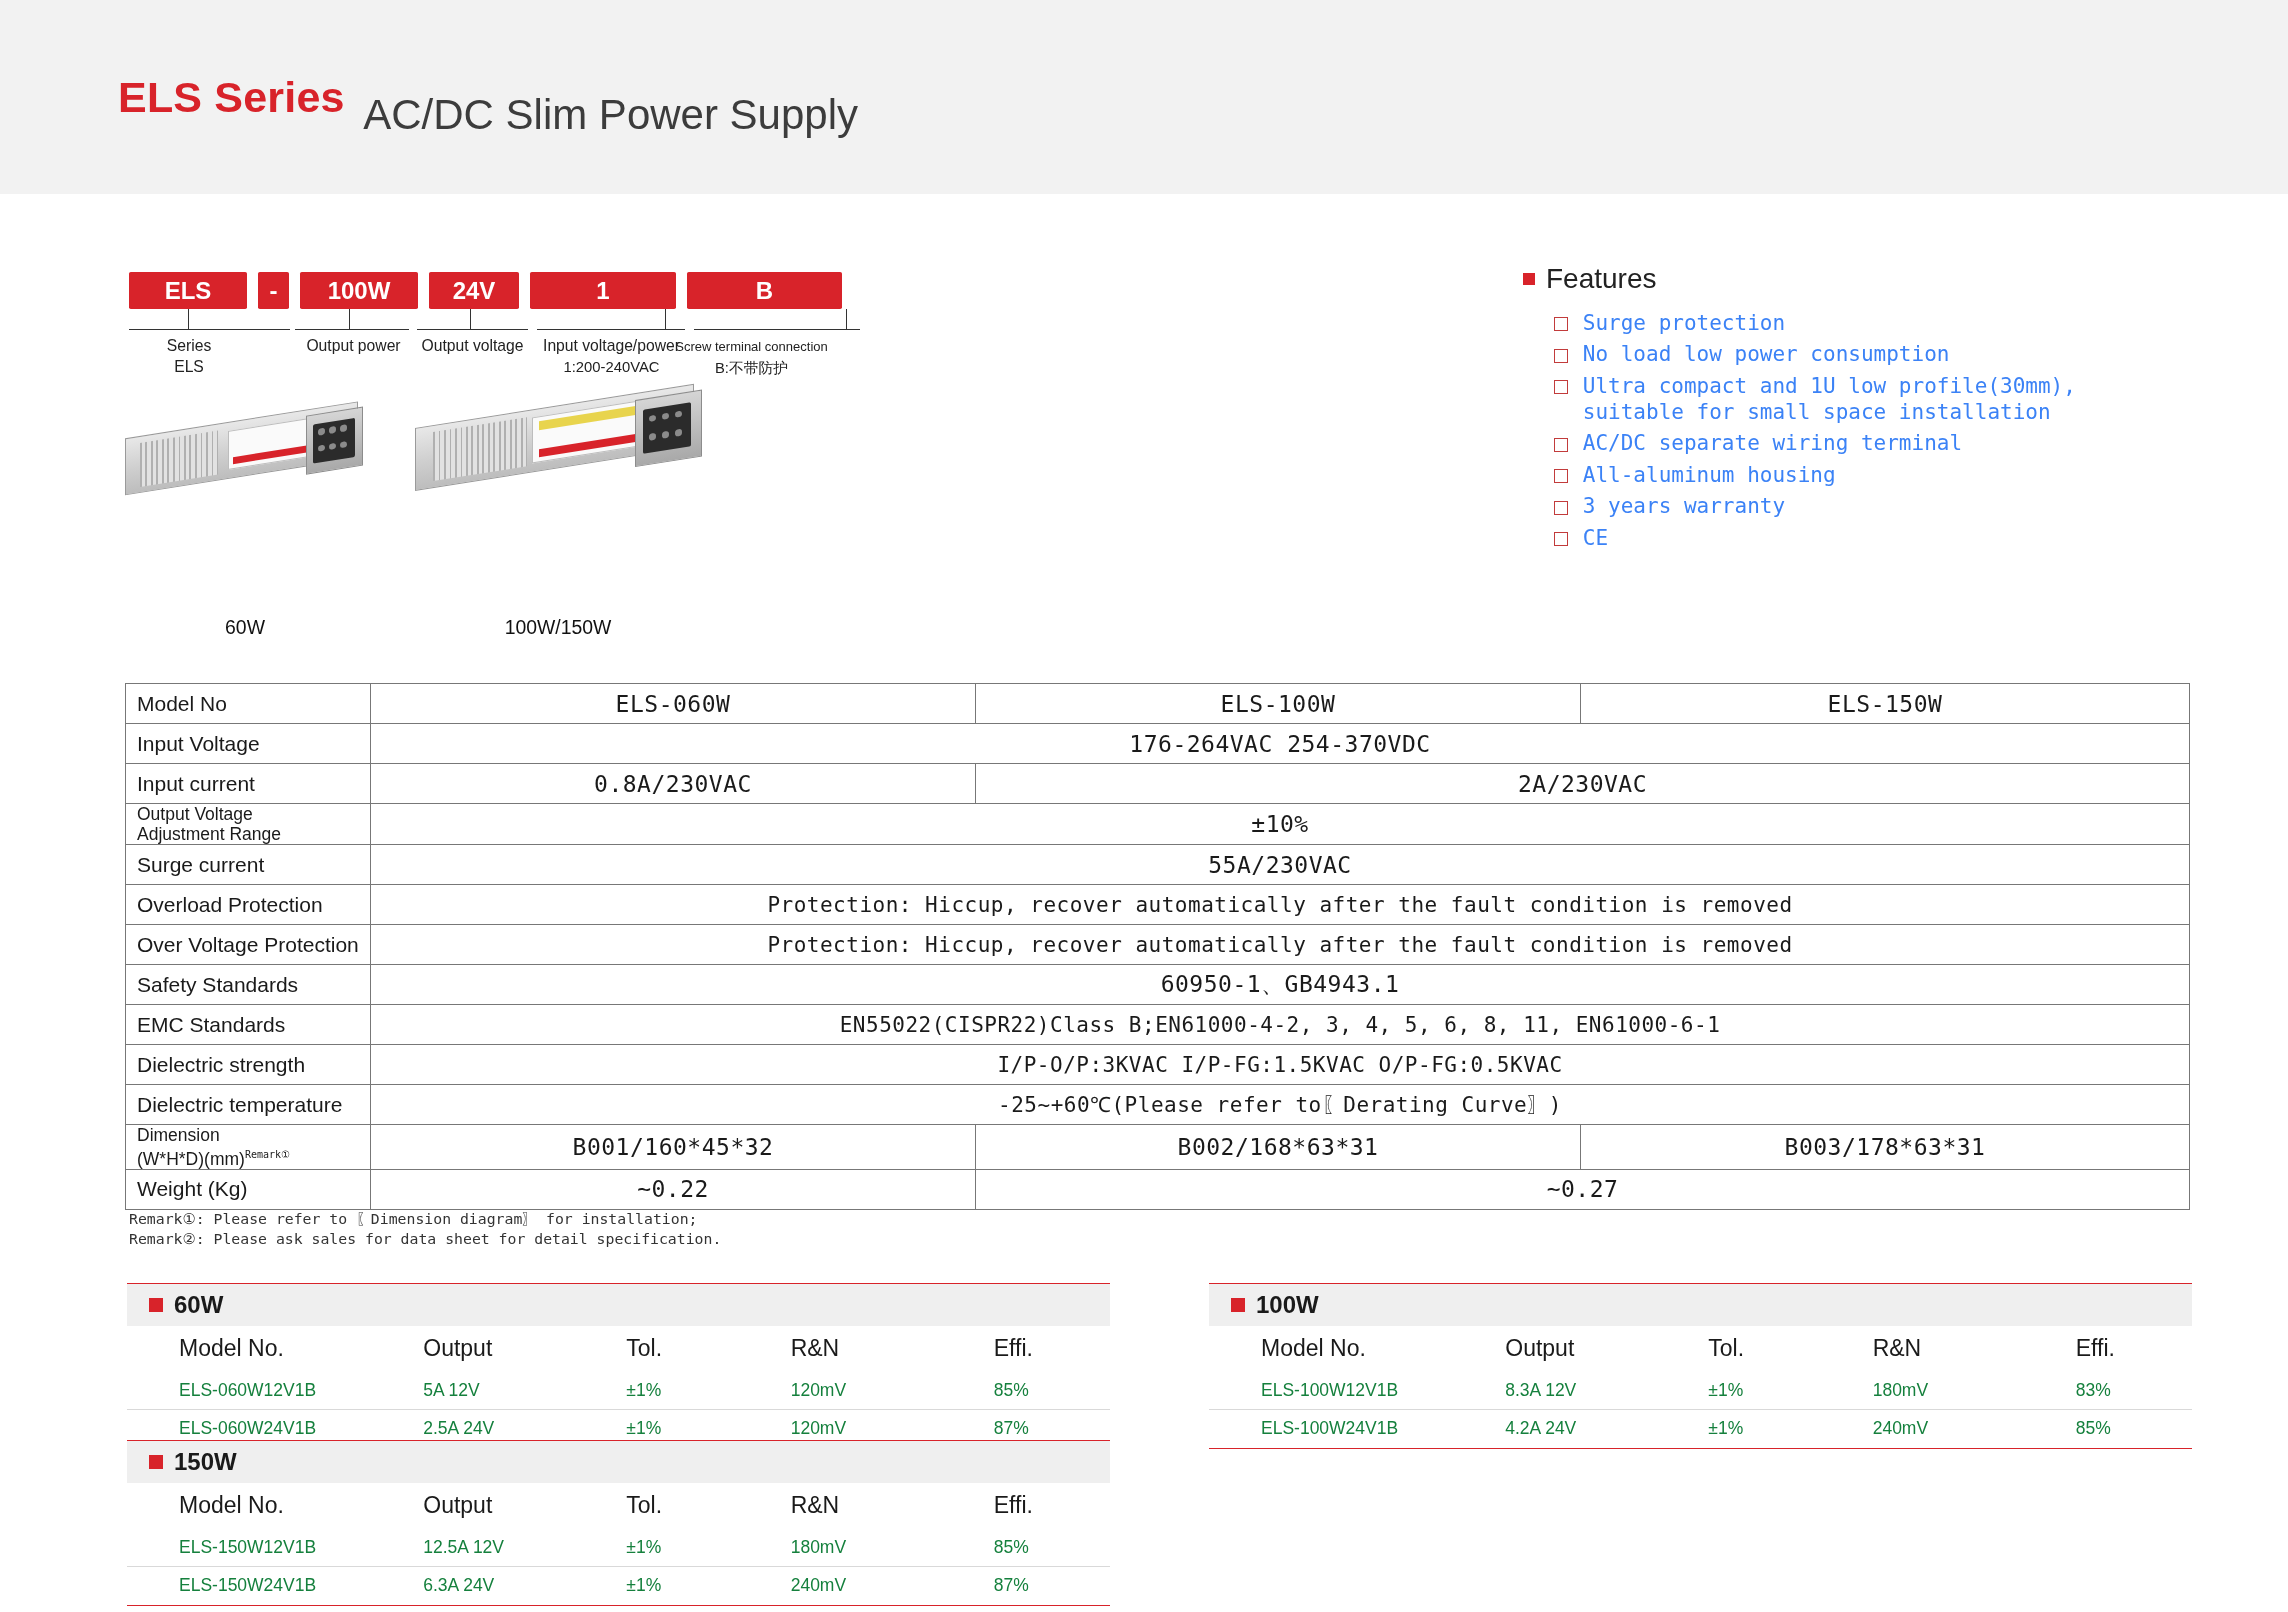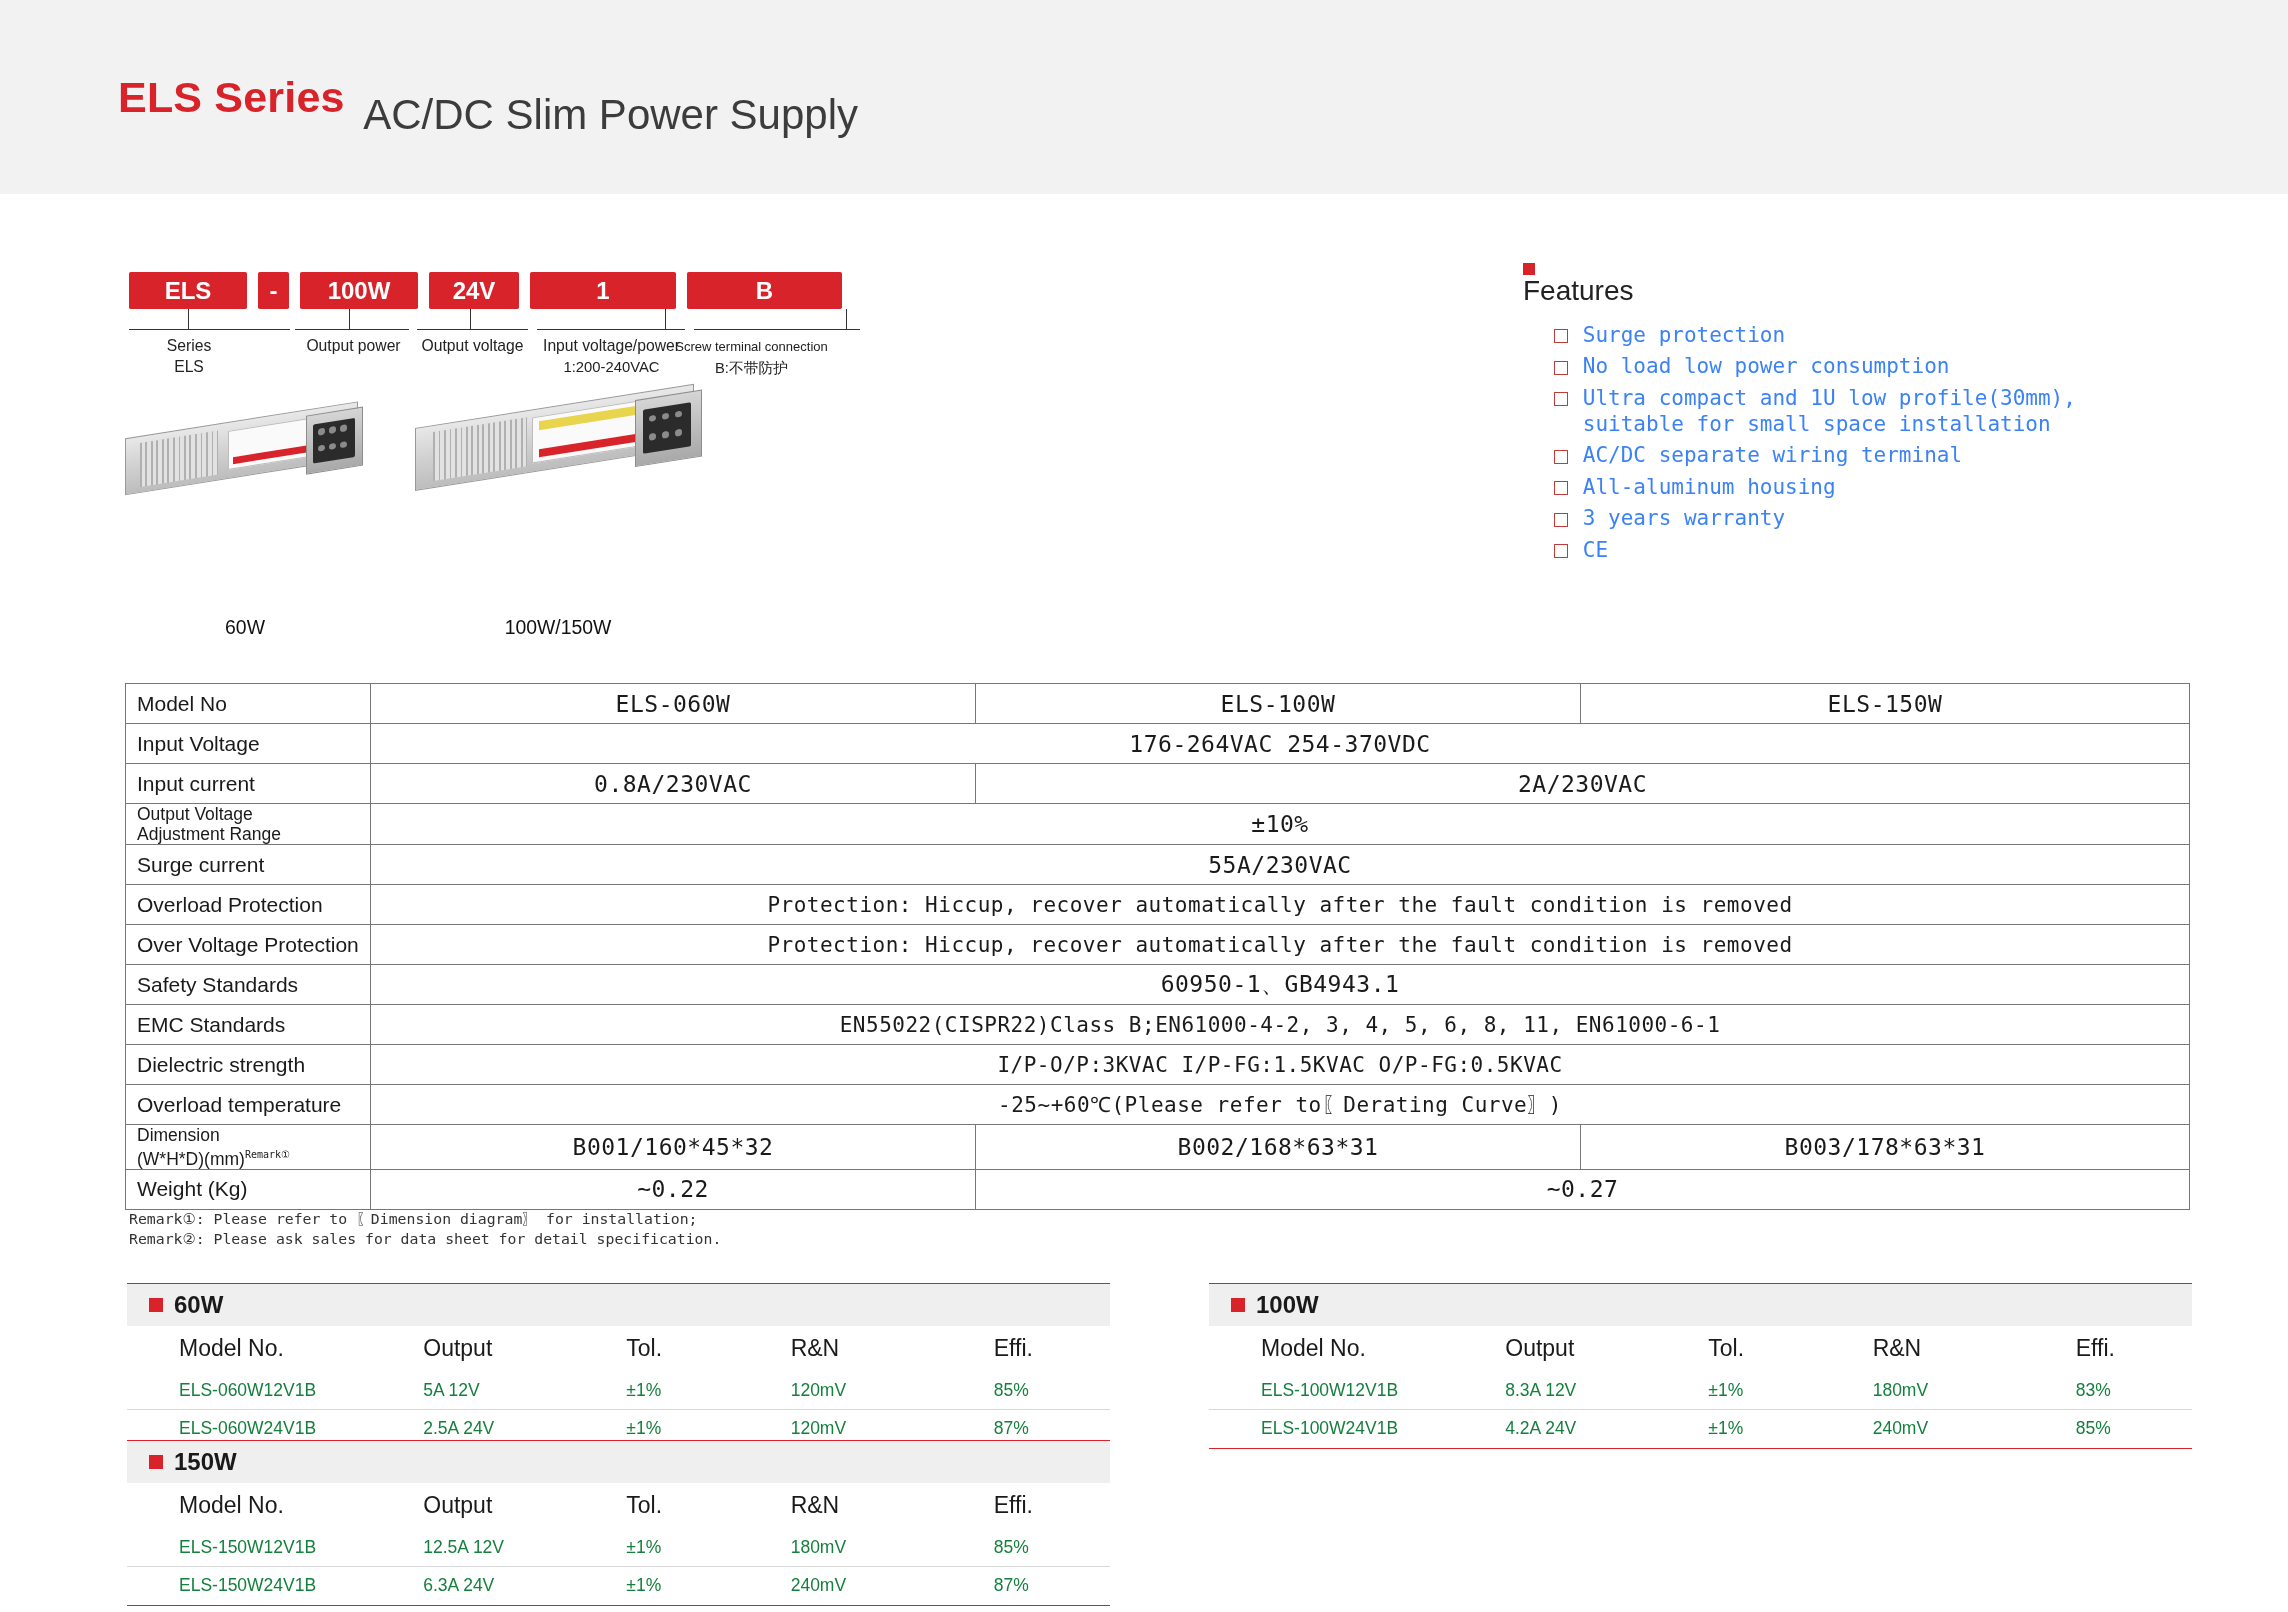--- a/index.html
+++ b/index.html
@@ -151,22 +151,21 @@
 
   
   .features {
     position: absolute;
     left: 1523px;
     top: 263px;
     width: 701px;
   }
   .feat-title-row {
     display: flex;
-    align-items: flex-start;
-    flex-direction: column;
+    align-items: center;
   }
   .sq-red {
     width: 12px; height: 12px;
     background: #d8232a;
     margin-right: 11px;
   }
   .feat-title {
     font-size: 28px;
     color: #222;
   }
@@ -469,21 +468,21 @@
     </tr>
     <tr>
       <td class="lbl">EMC Standards</td>
       <td class="val sm" colspan="3">EN55022(CISPR22)Class B;EN61000-4-2, 3, 4, 5, 6, 8, 11, EN61000-6-1</td>
     </tr>
     <tr>
       <td class="lbl">Dielectric strength</td>
       <td class="val sm" colspan="3">I/P-O/P:3KVAC    I/P-FG:1.5KVAC    O/P-FG:0.5KVAC</td>
     </tr>
     <tr>
-      <td class="lbl">Overload temperature</td>
+      <td class="lbl">Dielectric temperature</td>
       <td class="val sm" colspan="3">-25~+60℃(Please refer to〖Derating Curve〗)</td>
     </tr>
     <tr>
       <td class="lbl small">
         <span style="white-space:pre-line;">Dimension
 (W*H*D)(mm)</span><span class="remark-sup">Remark①</span>
       </td>
       <td class="val">B001/160*45*32</td>
       <td class="val">B002/168*63*31</td>
       <td class="val">B003/178*63*31</td>

